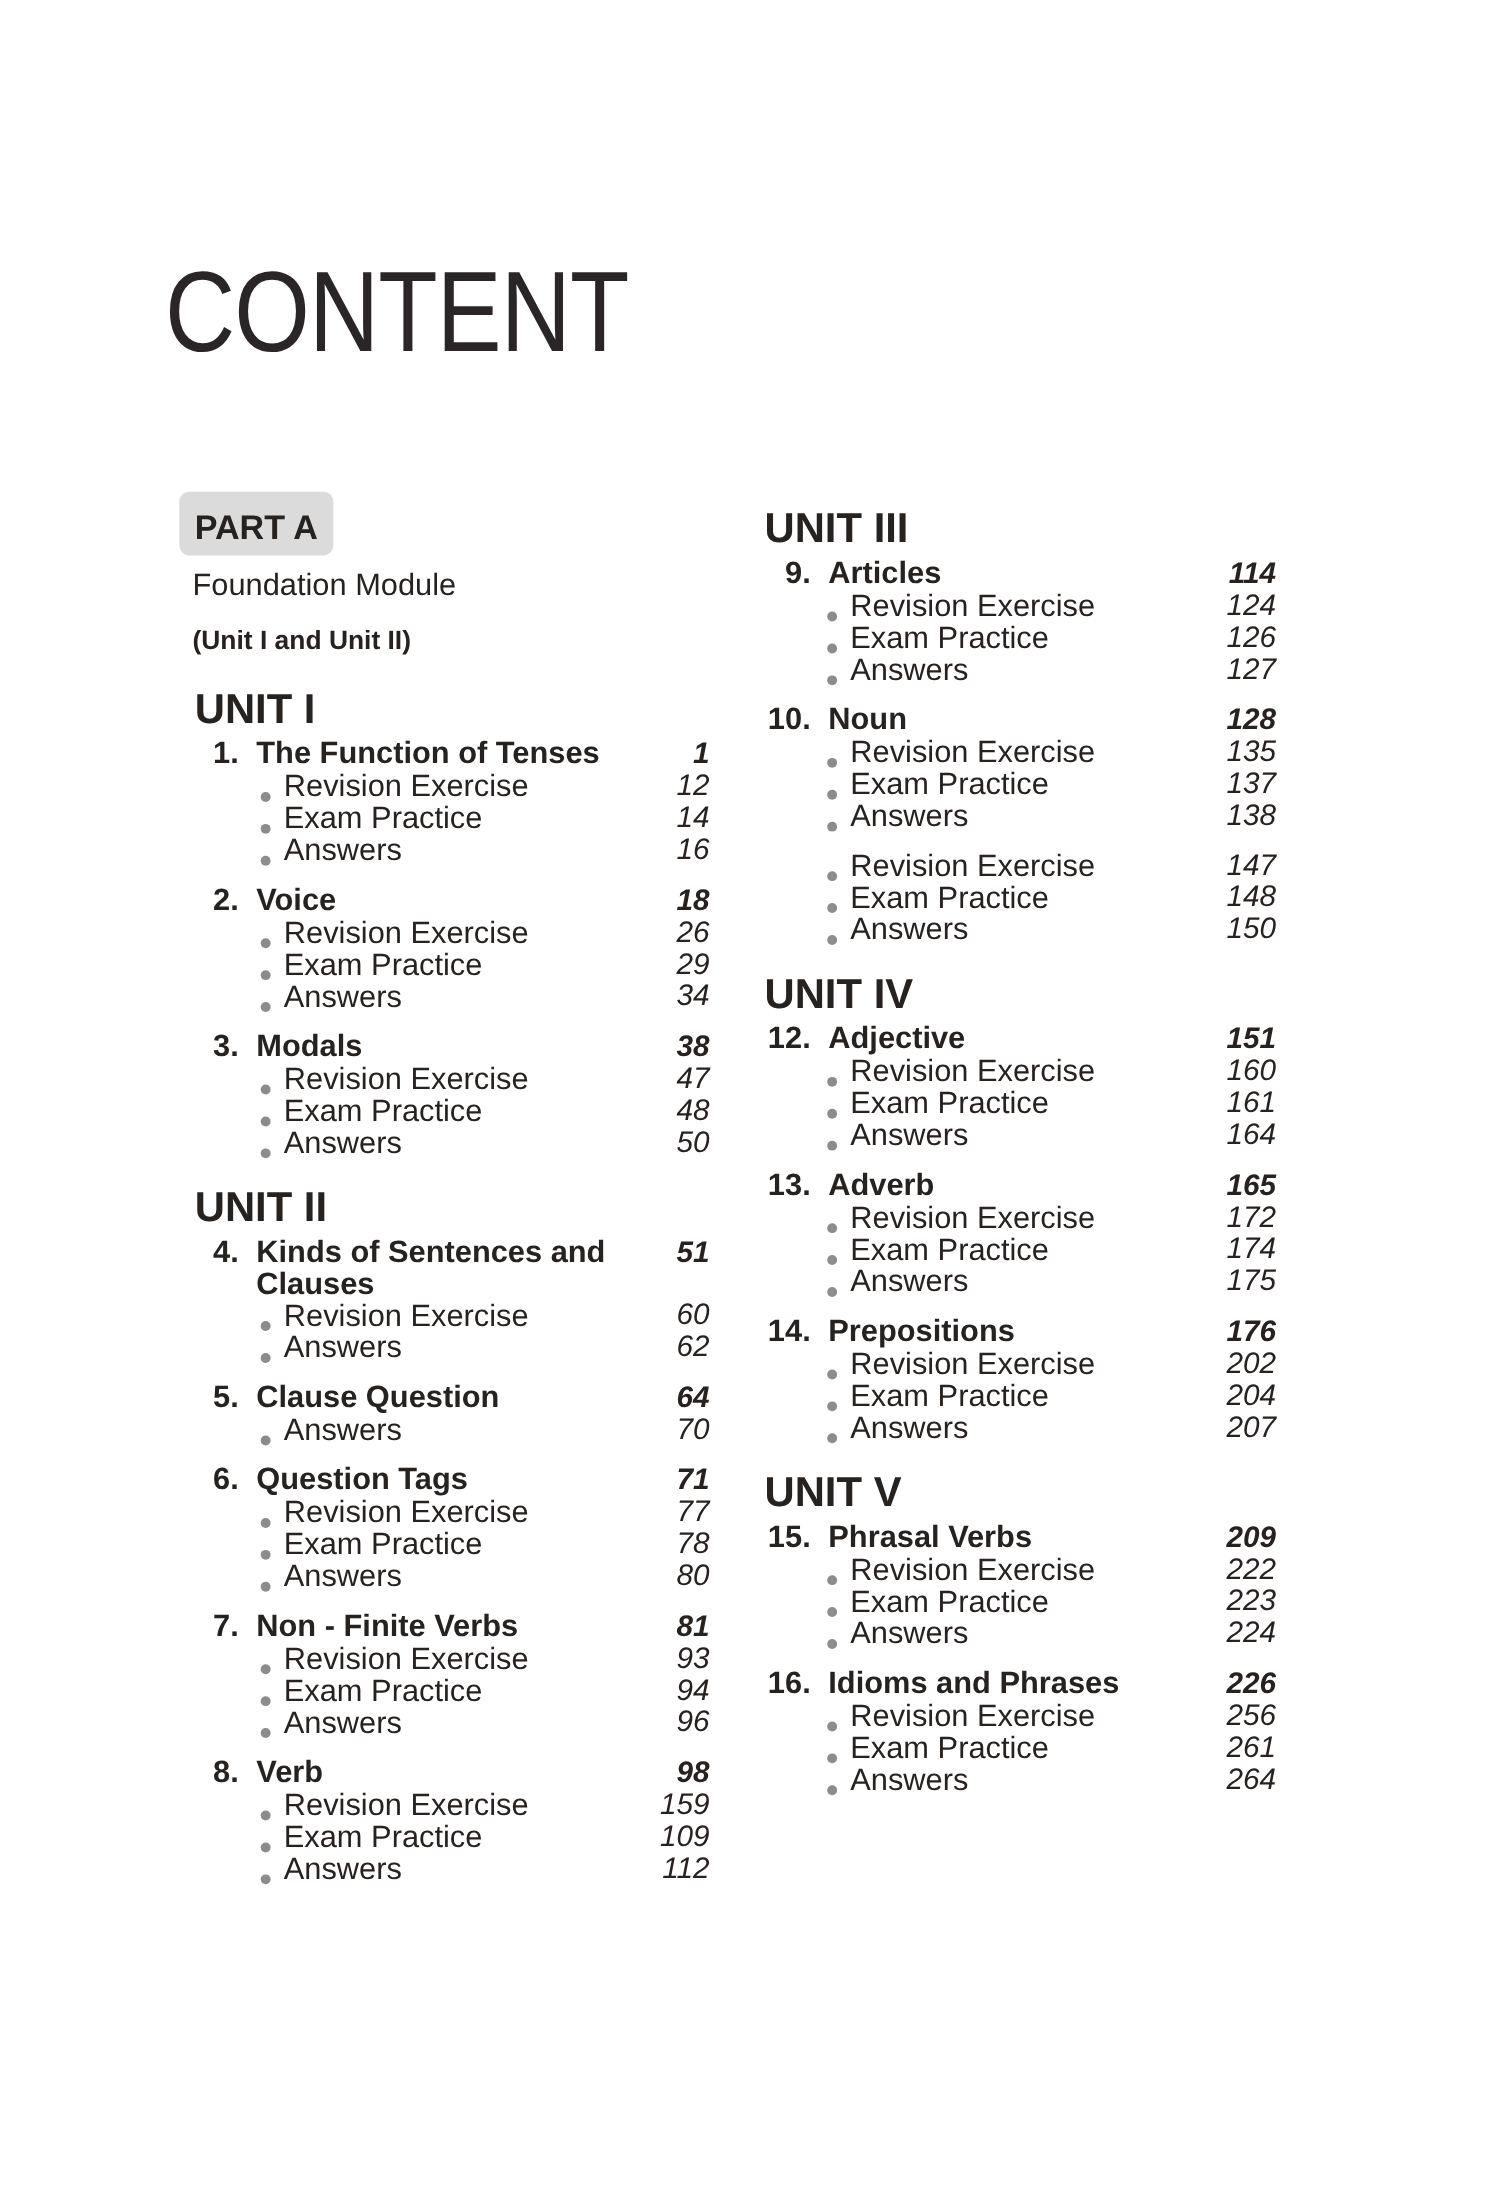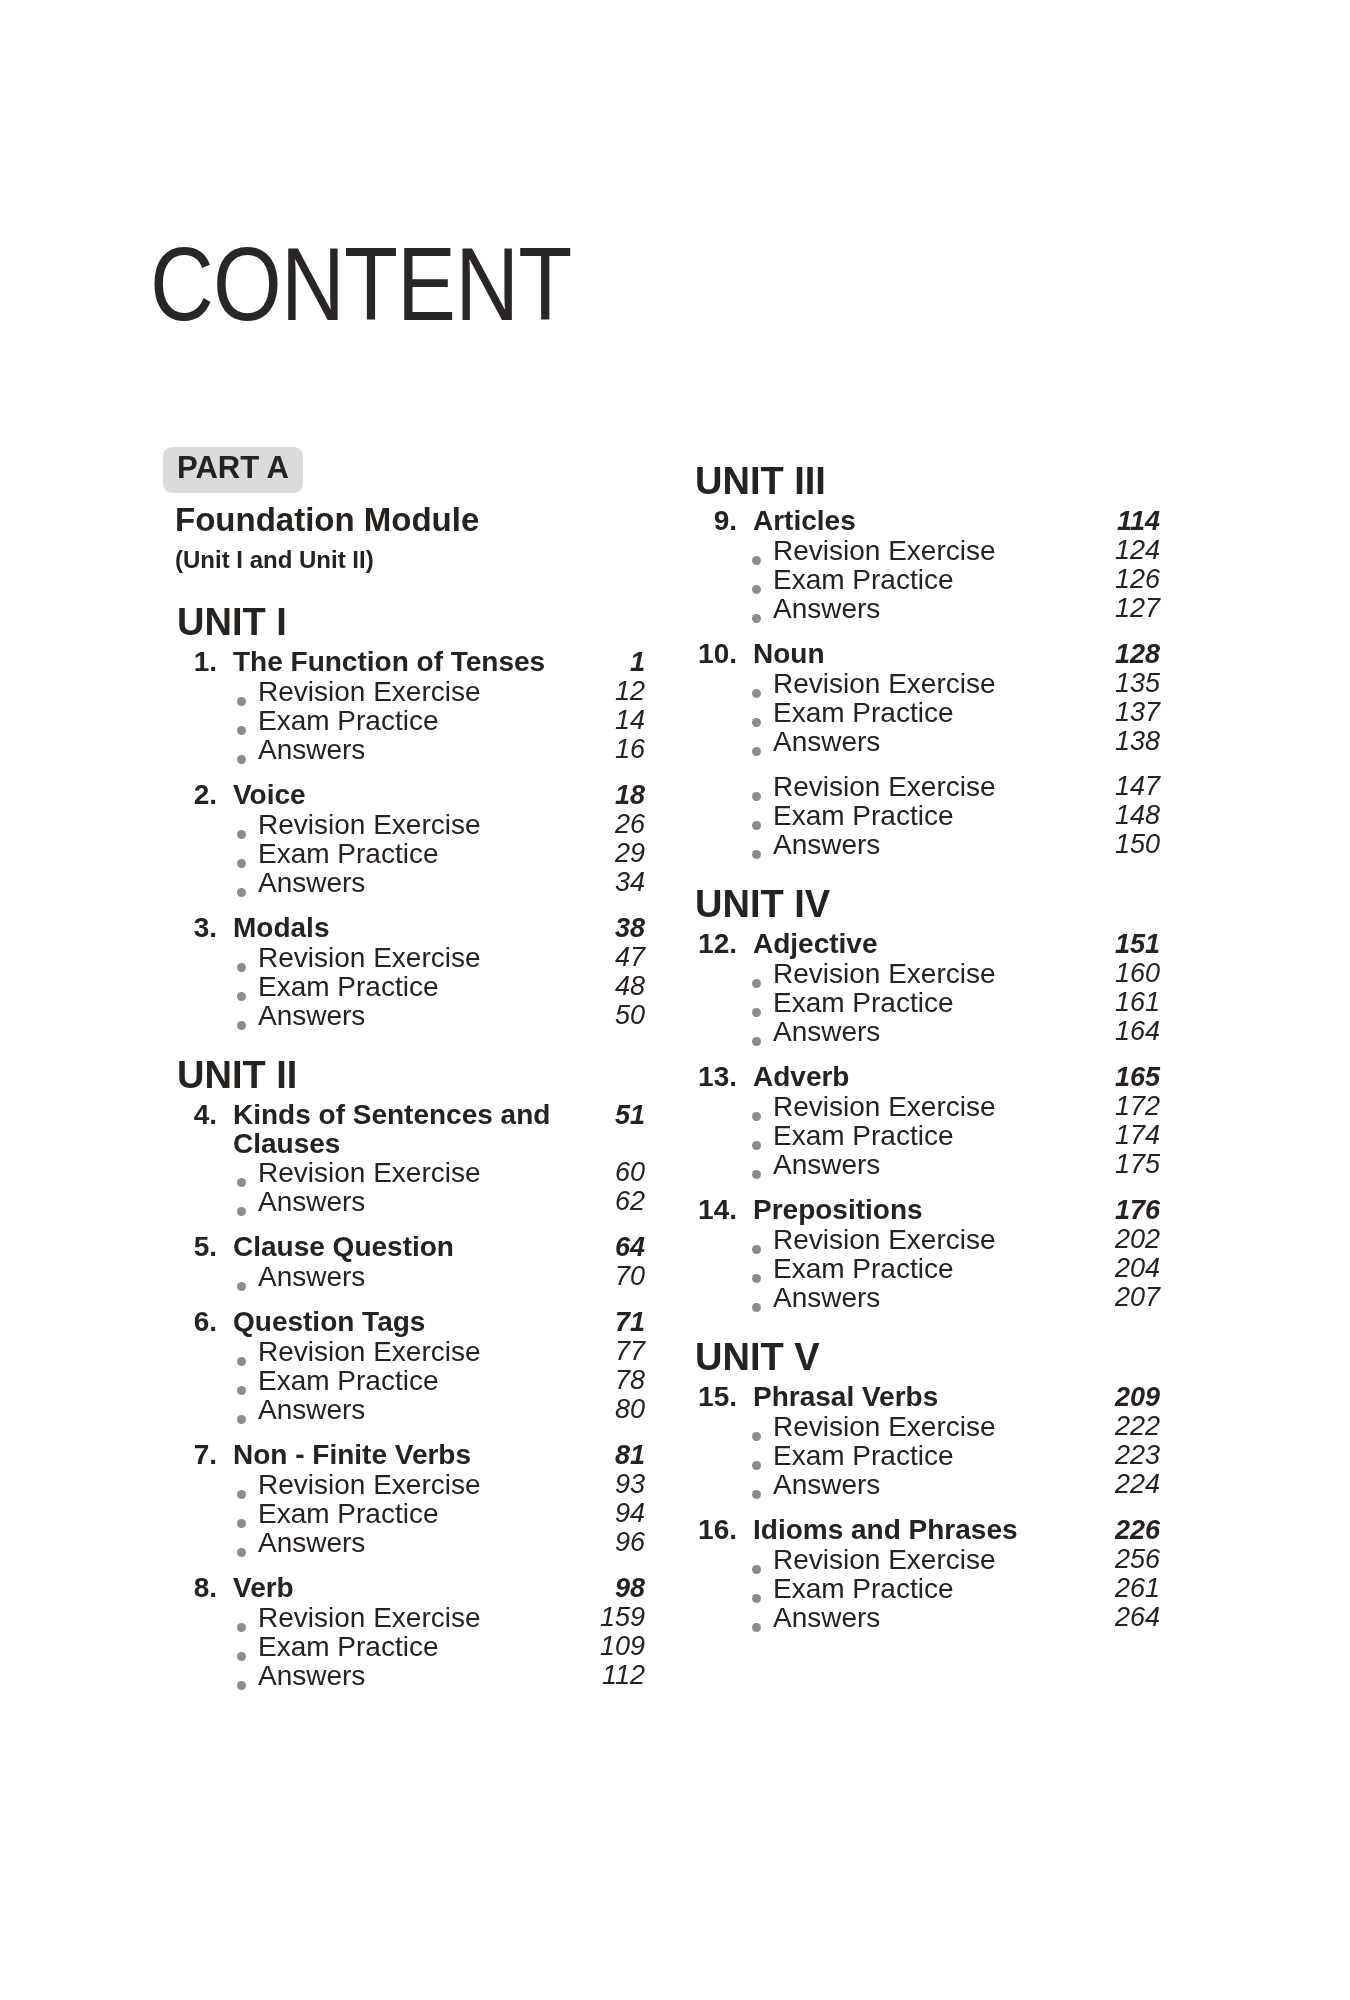--- a/index.html
+++ b/index.html
@@ -16,24 +16,24 @@
     position:absolute; left:140px; top:440px; width:1020px;
     display:flex; gap:45px;
   }
   .col { box-sizing:border-box; }
   .col-left  { width:505px; }
   .col-right { width:470px; }
 
   .part-box {
     display:inline-block; margin:7px 0 0 23px;
     background:var(--part-box-bg, #dbdbdb); border-radius:9px;
-    padding:2px 14px 6px; font-size:31px; font-weight:700; line-height:38px;
+    padding:14px 14px 6px; font-size:31px; font-weight:700; line-height:38px;
     color:#262220;
   }
-  .part-title   { margin:8px 0 4px 35px; font-size:33px; font-weight:700; line-height:38px; color:#262220; }
+  .part-title   { margin:8px 0 15px 35px; font-size:28px; font-weight:400; line-height:38px; color:#262220; }
   .part-subtitle{ margin:0 0 0 35px; font-size:24px; font-weight:700; line-height:34px; }
 
   .unit-heading {
     font-size:38px; font-weight:700; line-height:42px; margin:24px 0 4px 0;
     color:#262220;
   }
   .col-left  .unit-heading { margin-left:37px; }
   .col-right .unit-heading { margin-left:5px; }
   .col-right > .unit-heading:first-child { margin-top:20px; }
 

